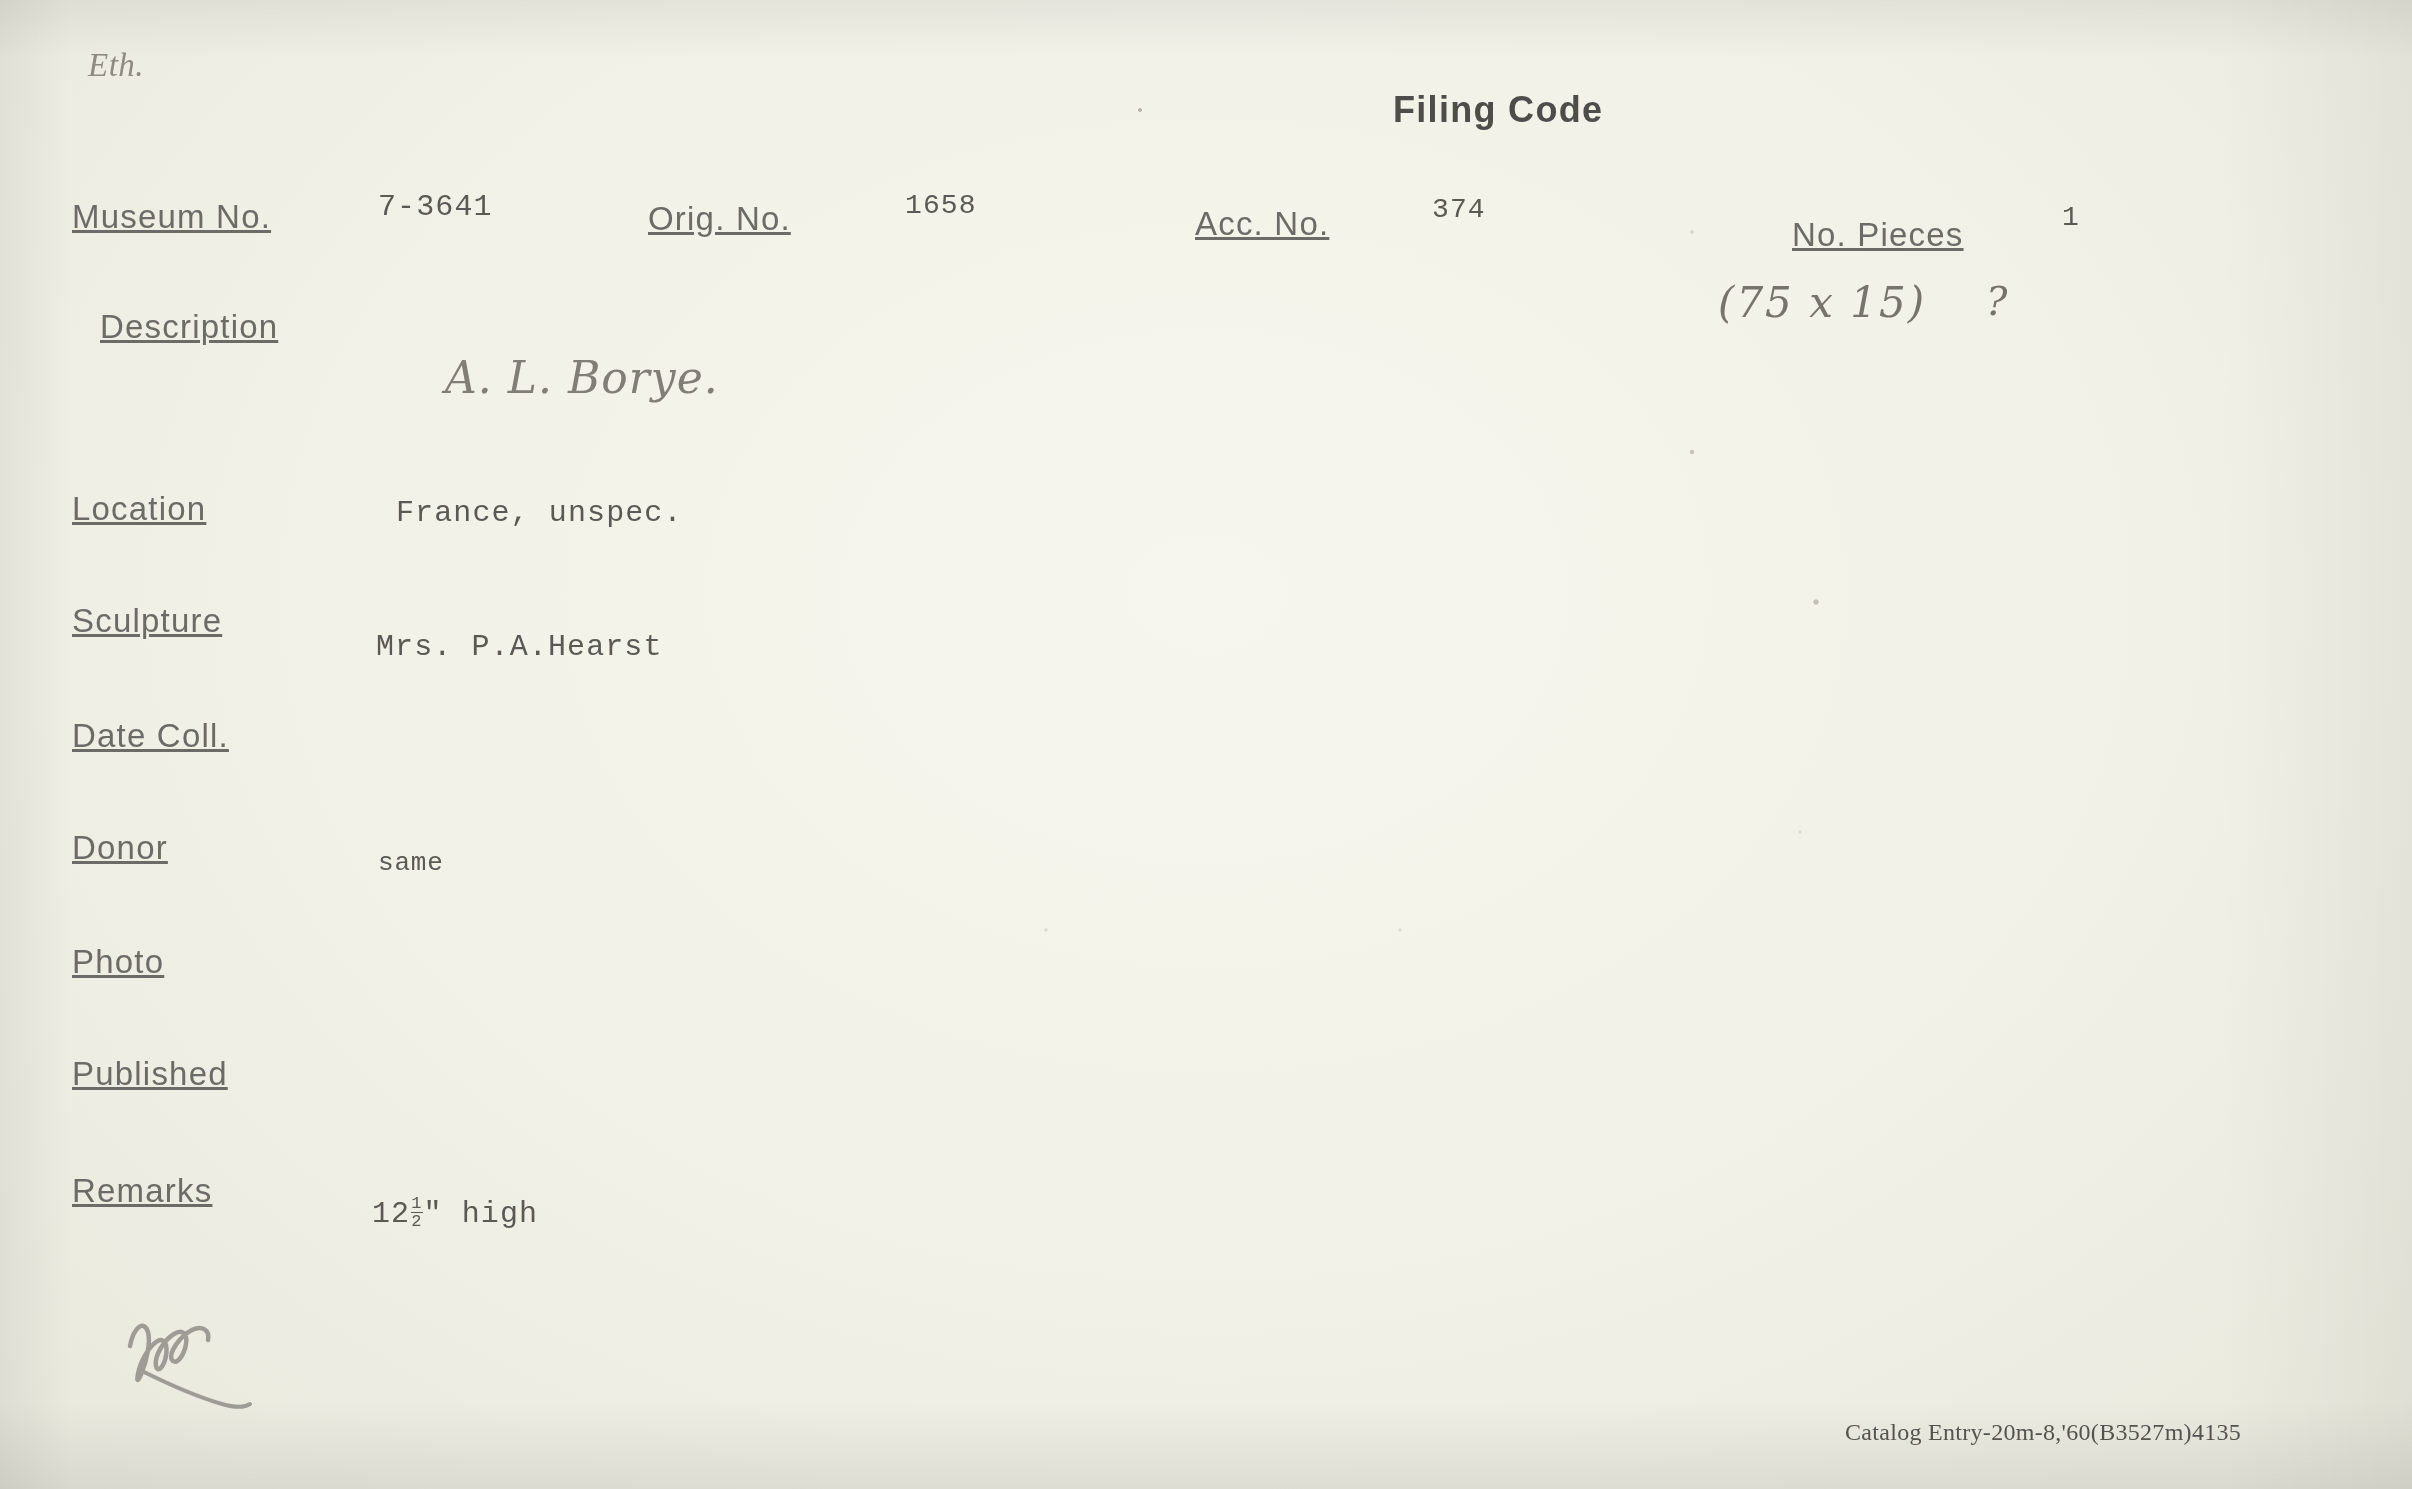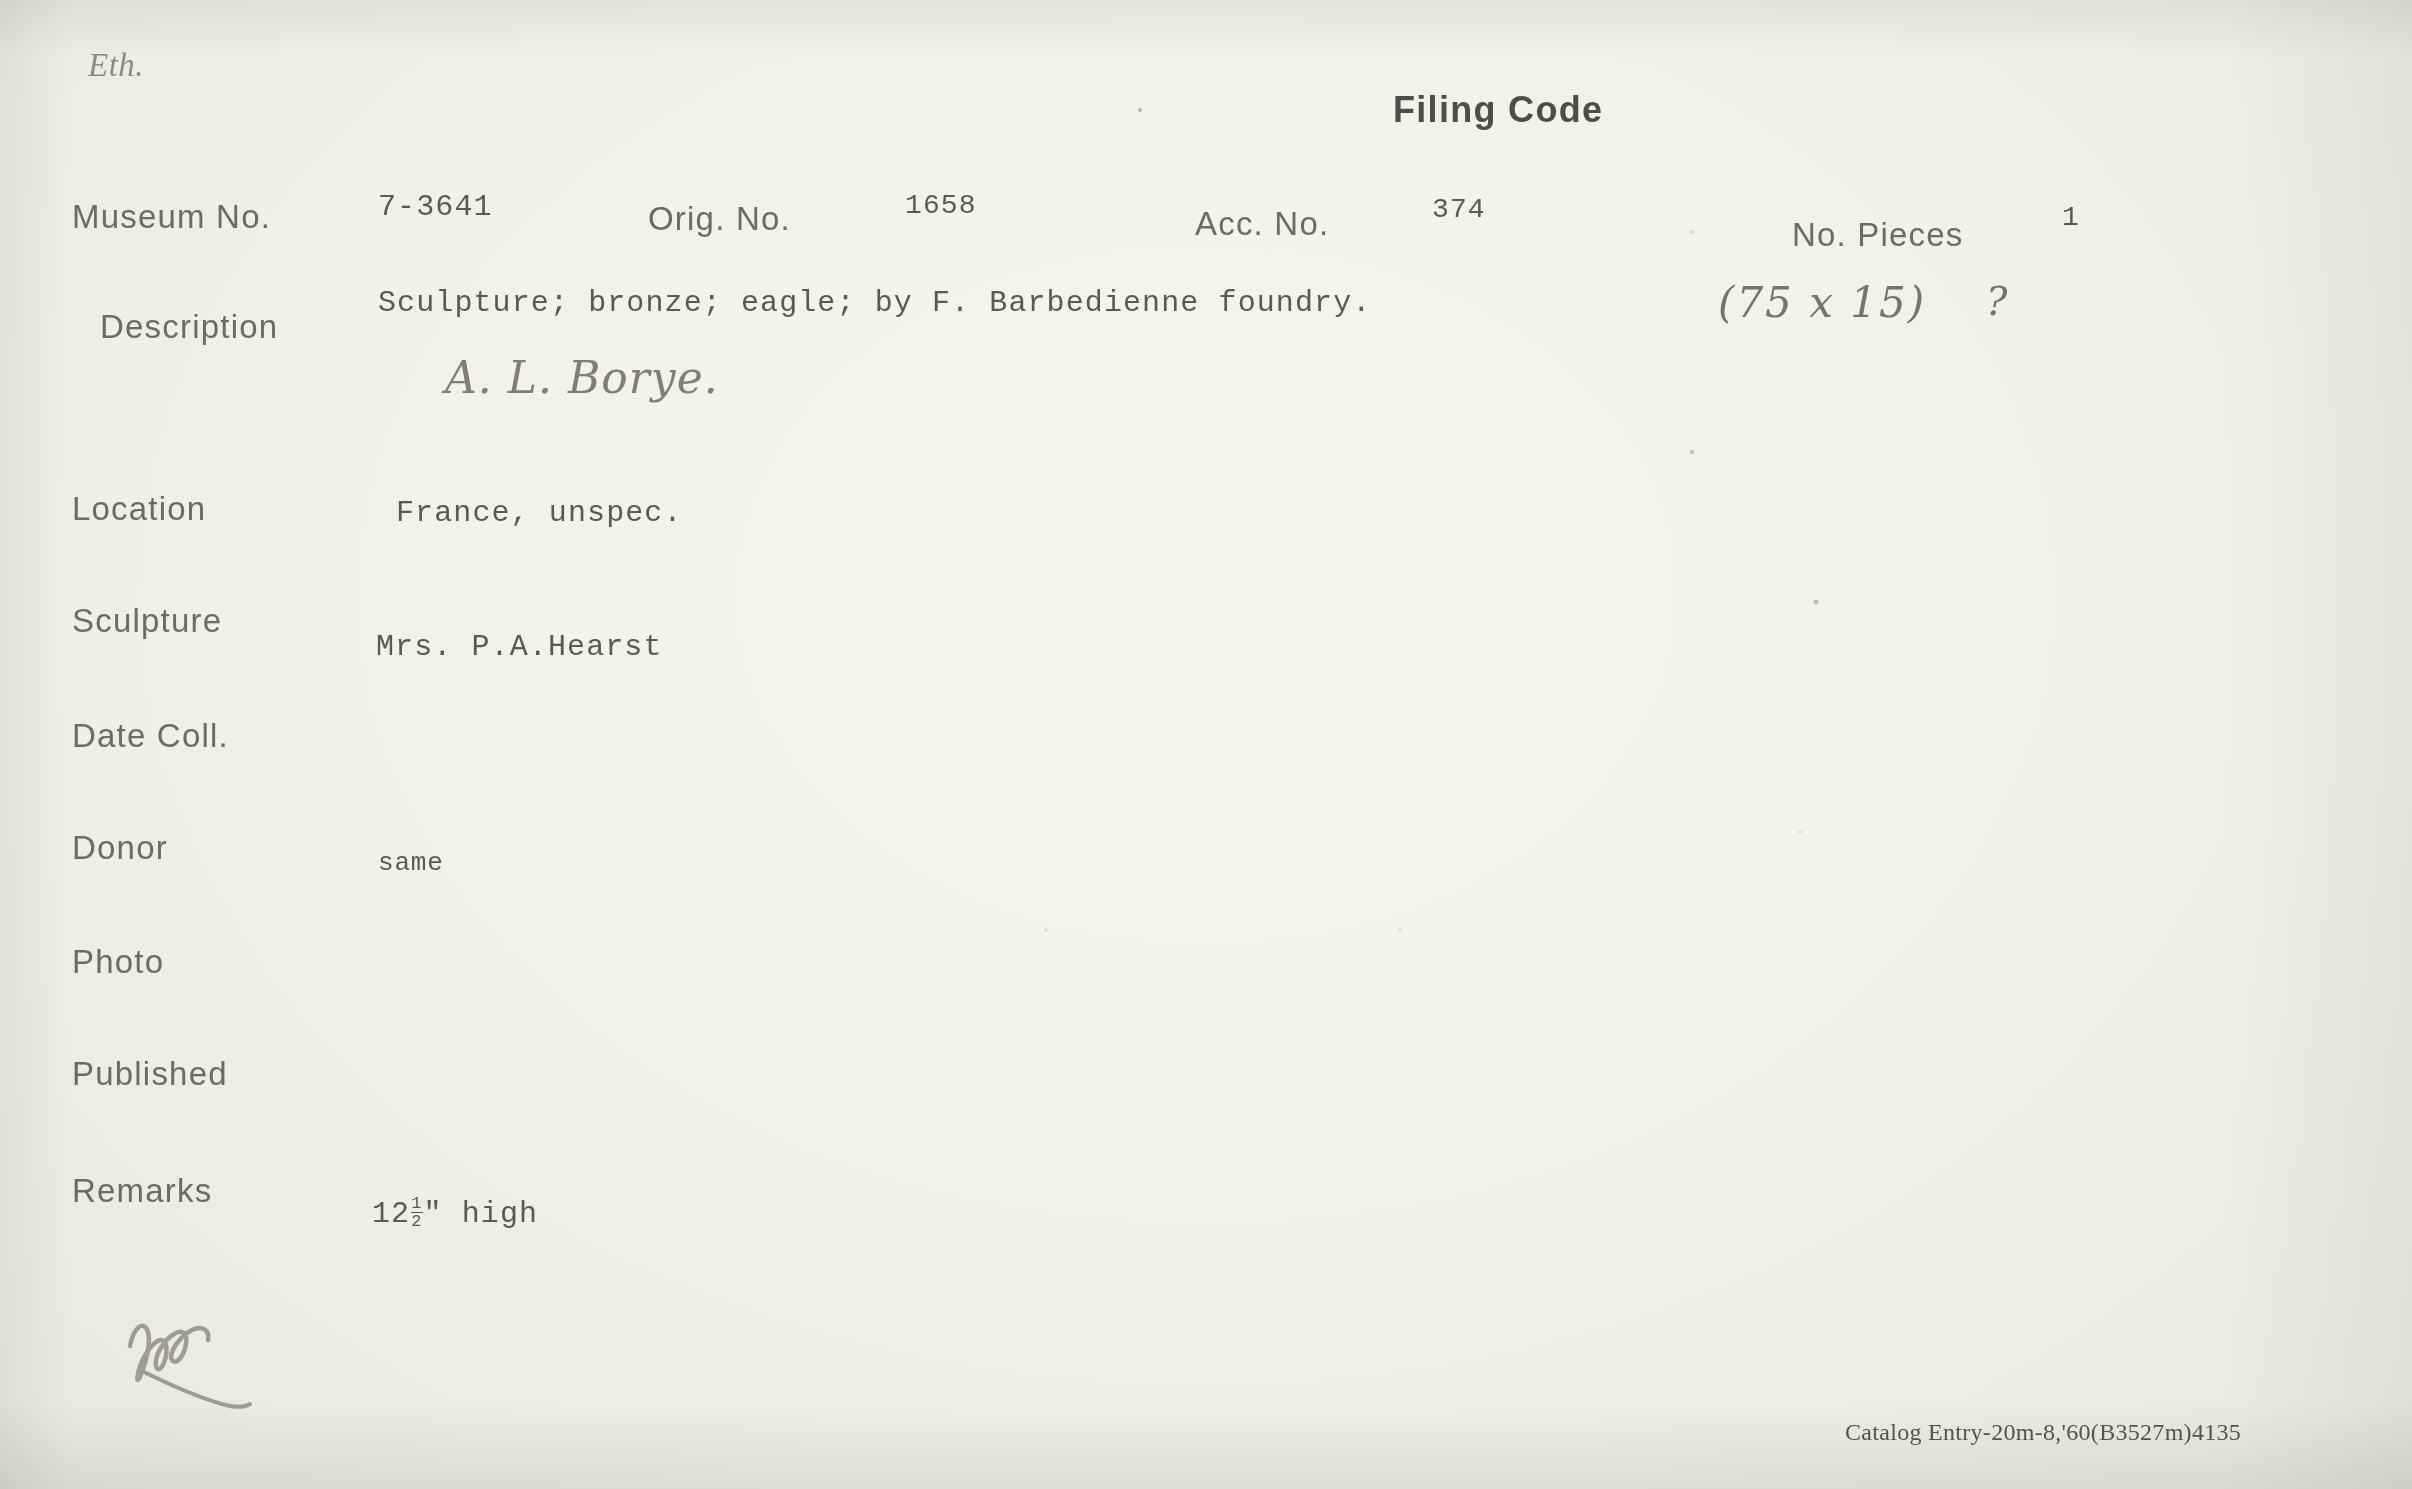--- a/index.html
+++ b/index.html
@@ -40,20 +40,21 @@
       radial-gradient(circle at 1800px 832px, rgba(90,85,70,0.14) 0 1.4px, rgba(0,0,0,0) 2px);
   }
 
   .lbl {
     position: absolute;
     color: #6d6b66;
     font-size: 33px;
     letter-spacing: 1.2px;
     font-weight: 400;
     white-space: nowrap;
+    text-decoration: underline;
   }
 
   .val-type {
     position: absolute;
     color: #5b5954;
     font-family: "Liberation Mono", monospace;
     font-size: 30px;
     letter-spacing: 1.1px;
     white-space: nowrap;
   }
@@ -193,21 +194,20 @@
   <div class="lbl" id="orig-no-label">Orig. No.</div>
   <div class="val-type" id="orig-no-value">1658</div>
 
   <div class="lbl" id="acc-no-label">Acc. No.</div>
   <div class="val-type" id="acc-no-value">374</div>
 
   <div class="lbl" id="pieces-label">No. Pieces</div>
   <div class="val-type" id="pieces-value">1</div>
 
   <div class="lbl" id="description-label">Description</div>
-  <div class="val-type" id="description-value">Sculpture; bronze; eagle; by F. Barbedienne foundry.</div>
 
   <div class="hand" id="hand-dims">(75 x 15)</div>
   <div class="hand" id="hand-question">?</div>
   <div class="hand" id="hand-name">A. L. Borye.</div>
 
   <div class="lbl" id="location-label">Location</div>
   <div class="val-type" id="location-value">France, unspec.</div>
 
   <div class="lbl" id="collector-label">Sculpture</div>
   <div class="val-type" id="collector-value">Mrs. P.A.Hearst</div>

